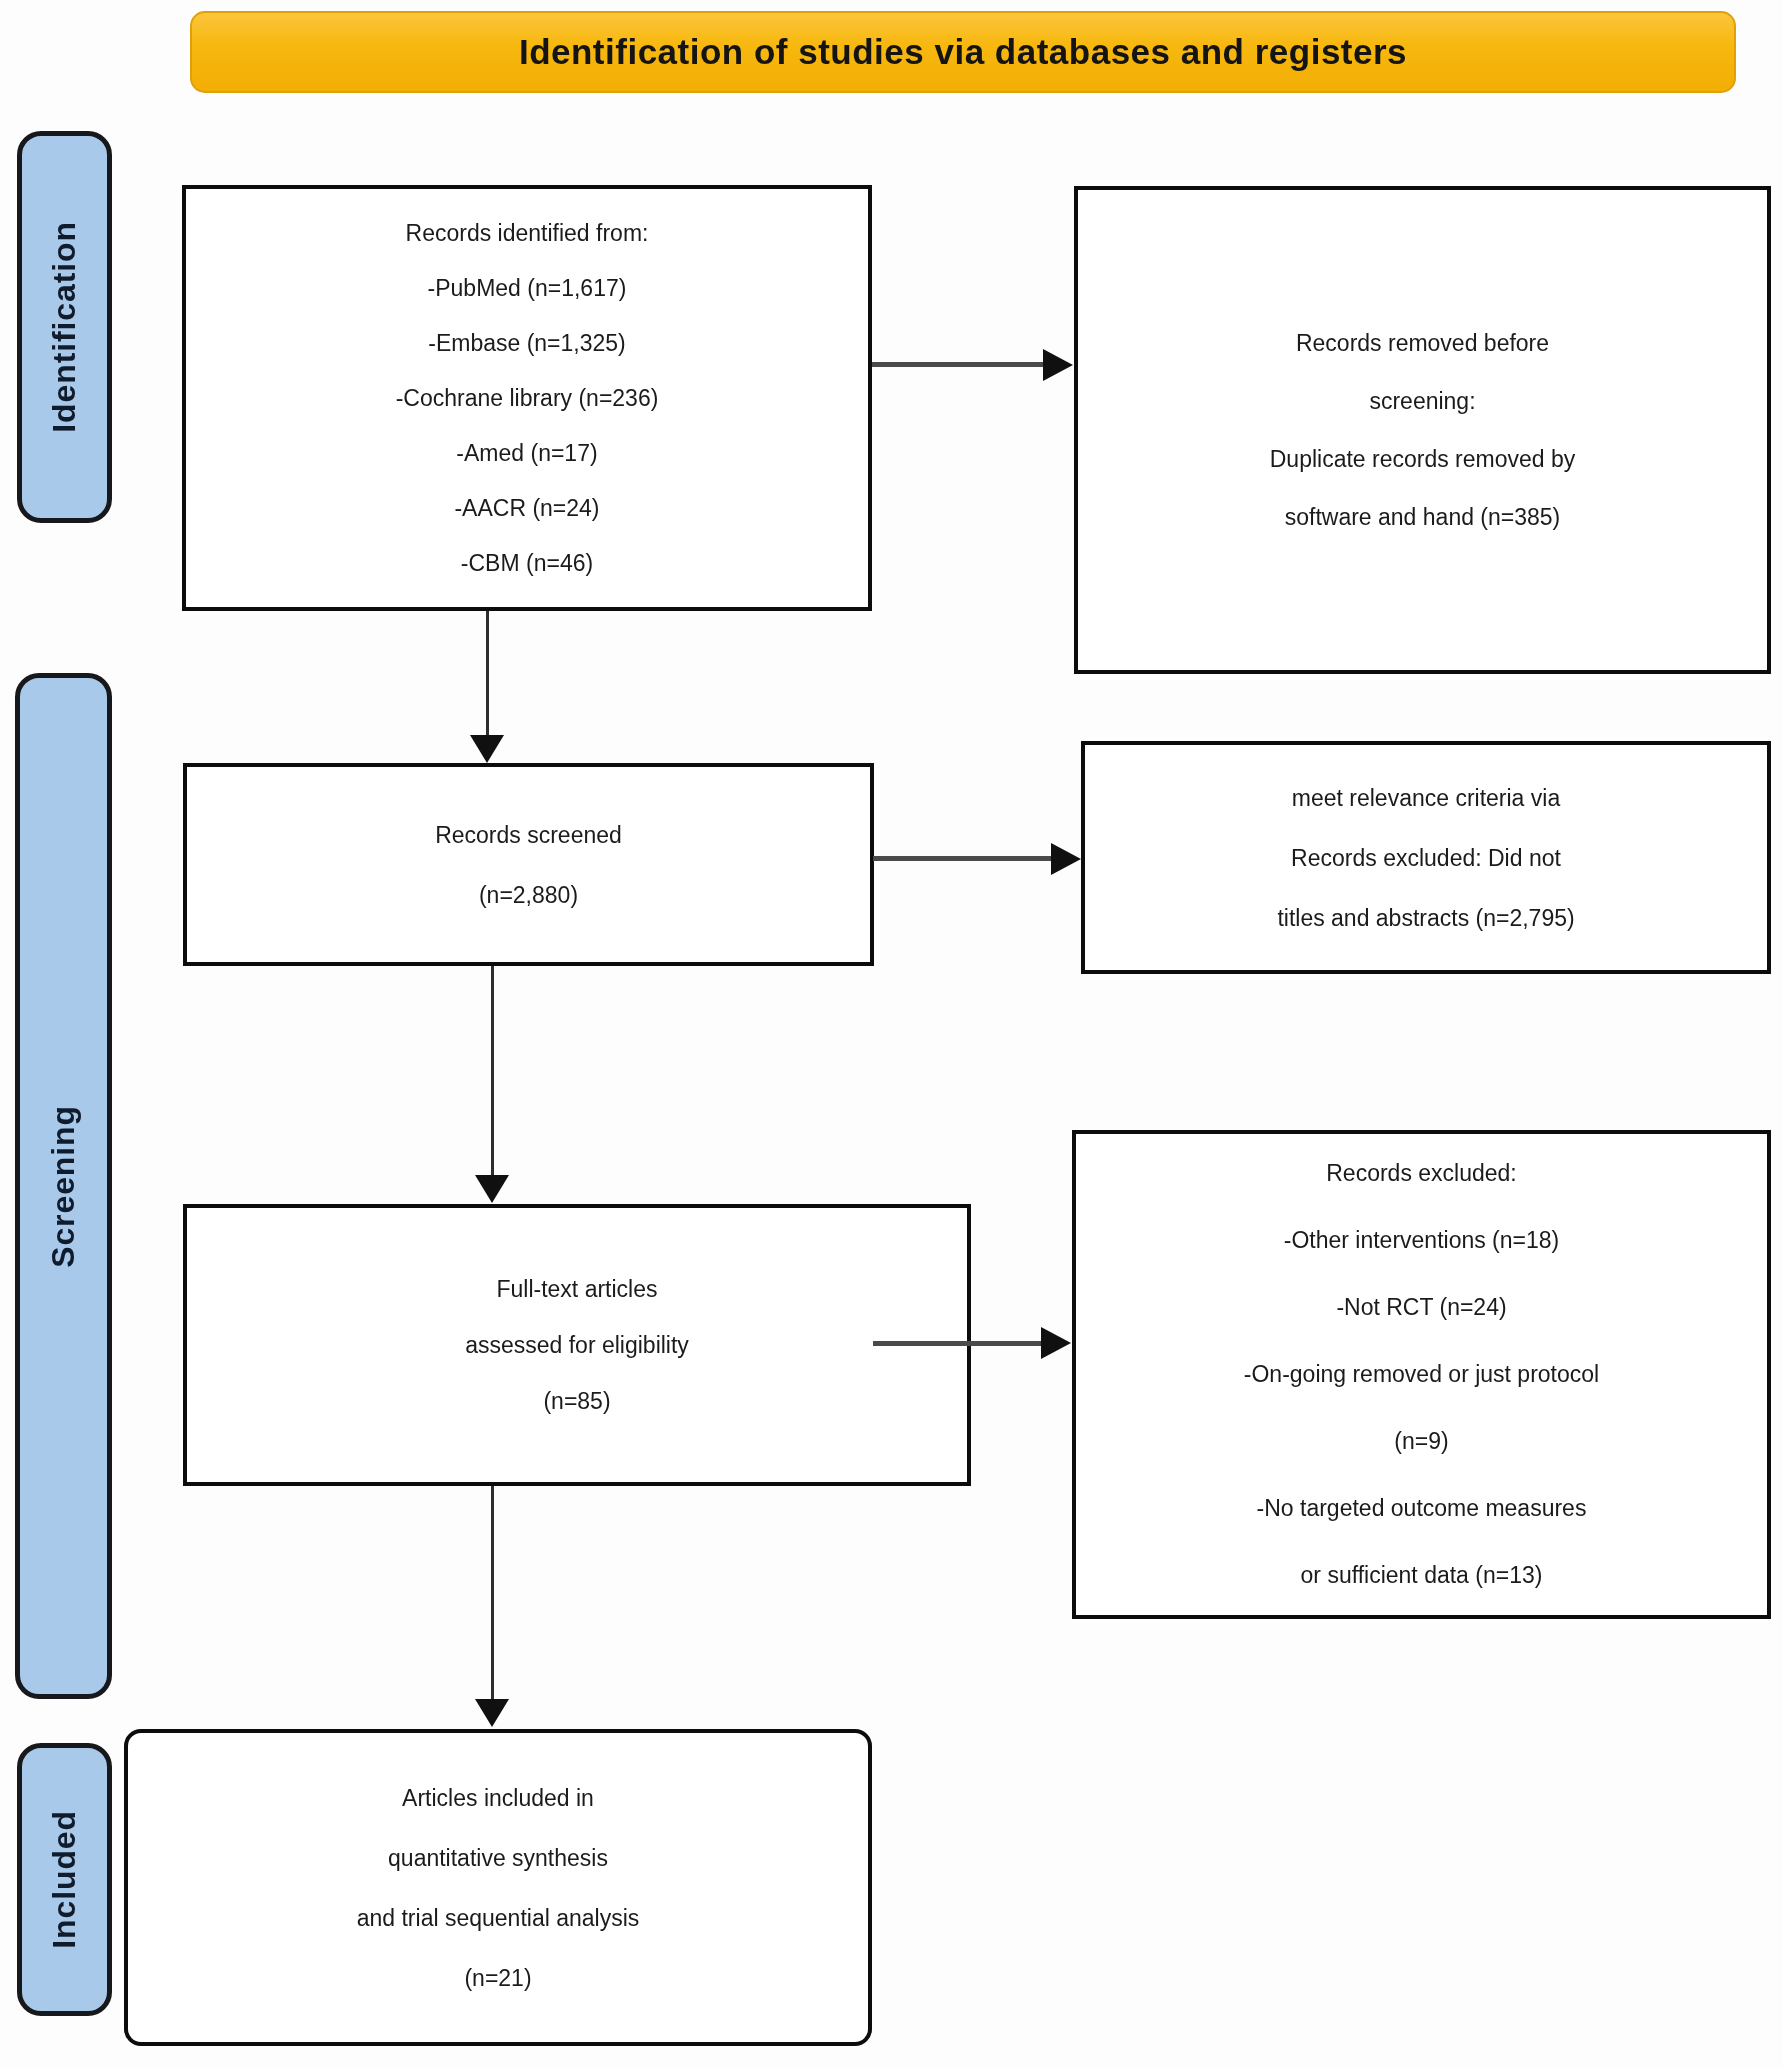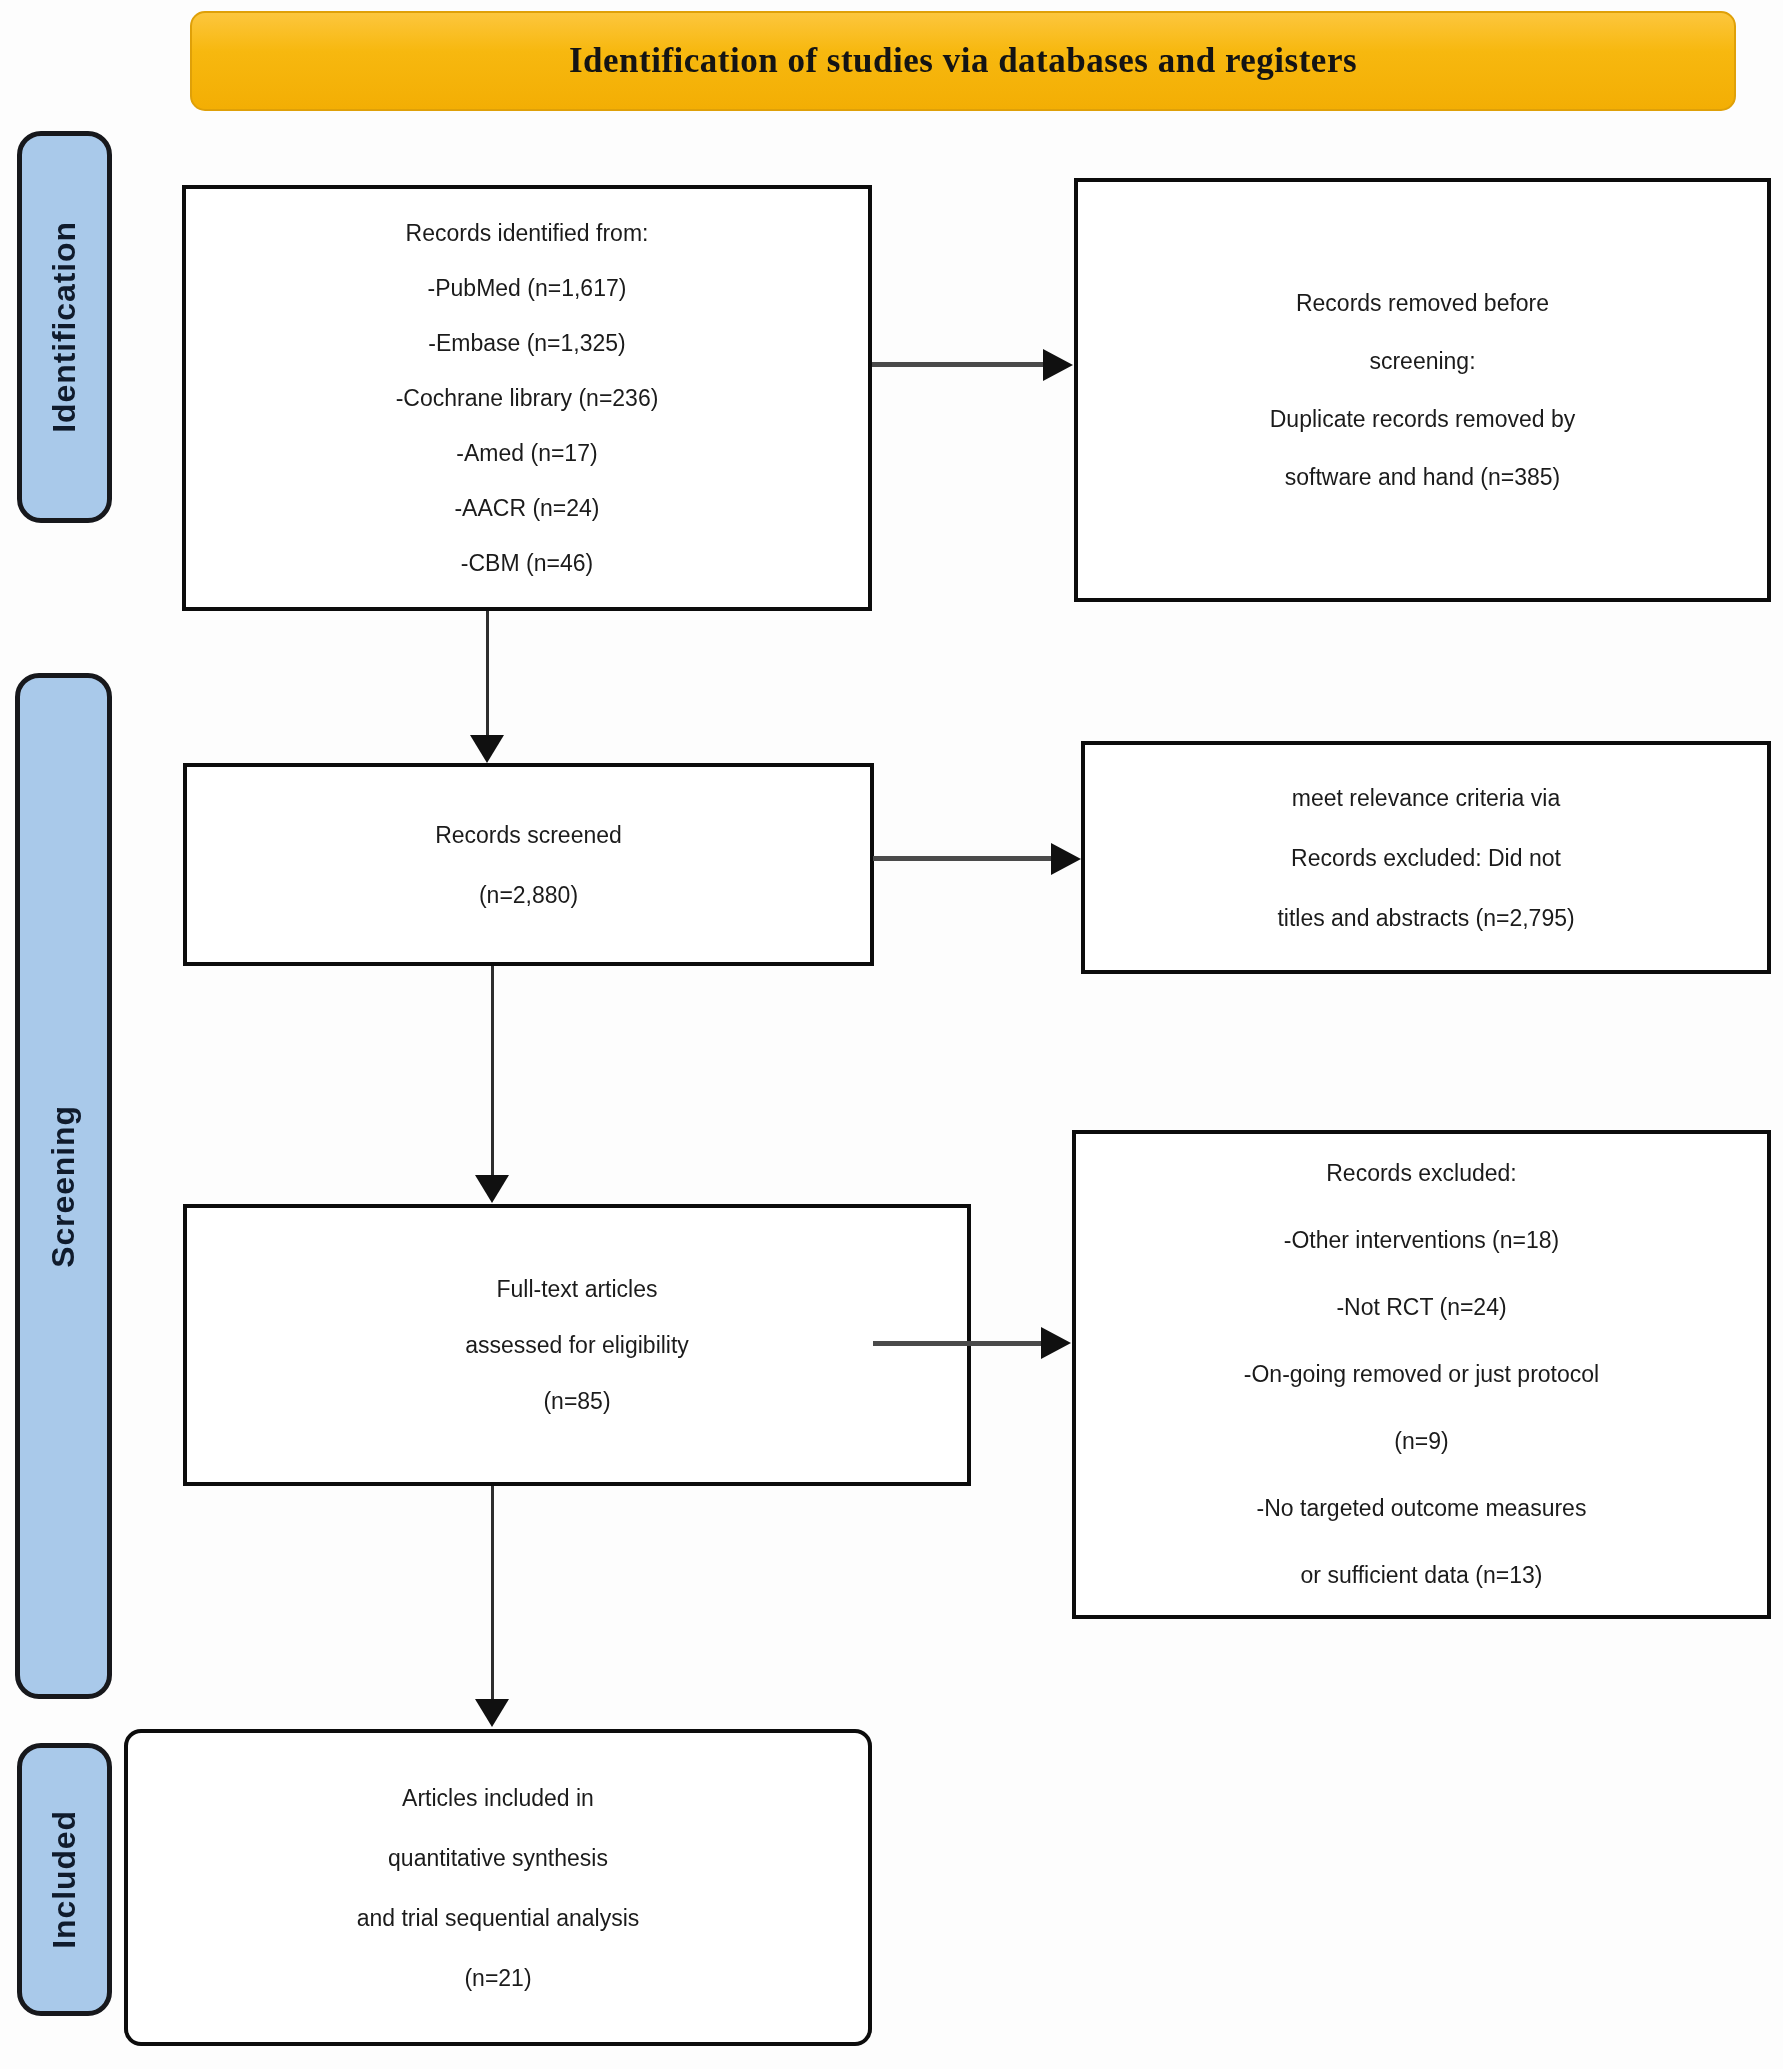--- a/index.html
+++ b/index.html
@@ -2,26 +2,25 @@
 <html style="font-size:15px"><head>
 <meta charset="utf-8">
 <style>
   html,body { margin:0; padding:0; background:#ffffff; }
   .canvas {
     position:relative; width:1783px; height:2070px;
     background:#fdfdfd; font-family:"Liberation Sans", sans-serif;
     overflow:hidden;
   }
   .banner {
-    position:absolute; left:190px; top:11.2px; width:1546px; height:100px;
+    position:absolute; left:190px; top:11.2px; width:1546px; height:82px;
     background:linear-gradient(180deg,#fcc63d 0%, #f7b80f 40%, #f3ae04 100%);
     border:2.8px solid #dfa008; border-radius:15px;
     display:flex; align-items:center; justify-content:center;
     box-sizing:border-box;
-    font-family:Liberation Serif, serif;
   }
   .banner-title { font-weight:bold; font-size:35px; color:#141414; letter-spacing:0.5px; }
   .stage {
     position:absolute; background:#a9c9ea; border:5.6px solid #17181c; border-radius:24px;
     display:flex; align-items:center; justify-content:center; box-sizing:border-box;
   }
   .stage-label {
     writing-mode:vertical-rl; transform:rotate(180deg);
     font-weight:bold; font-size:32px; color:#101b2c; letter-spacing:0.9px;
     white-space:nowrap;
@@ -71,21 +70,21 @@
   <div class="fbox lh59" style="left:182px; top:185px; width:690px; height:426px;">
     <div>Records identified from:</div>
     <div>-PubMed (n=1,617)</div>
     <div>-Embase (n=1,325)</div>
     <div>-Cochrane library (n=236)</div>
     <div>-Amed (n=17)</div>
     <div>-AACR (n=24)</div>
     <div>-CBM (n=46)</div>
   </div>
 
-  <div class="fbox lh62" style="left:1074px; top:178px; width:697px; height:424px;">
+  <div class="fbox lh62" style="left:1074px; top:186px; width:697px; height:488px;">
     <div>Records removed before</div>
     <div>screening:</div>
     <div>Duplicate records removed by</div>
     <div>software and hand (n=385)</div>
   </div>
 
   <div class="fbox lh64" style="left:183px; top:763px; width:691px; height:203px;">
     <div>Records screened</div>
     <div>(n=2,880)</div>
   </div>

